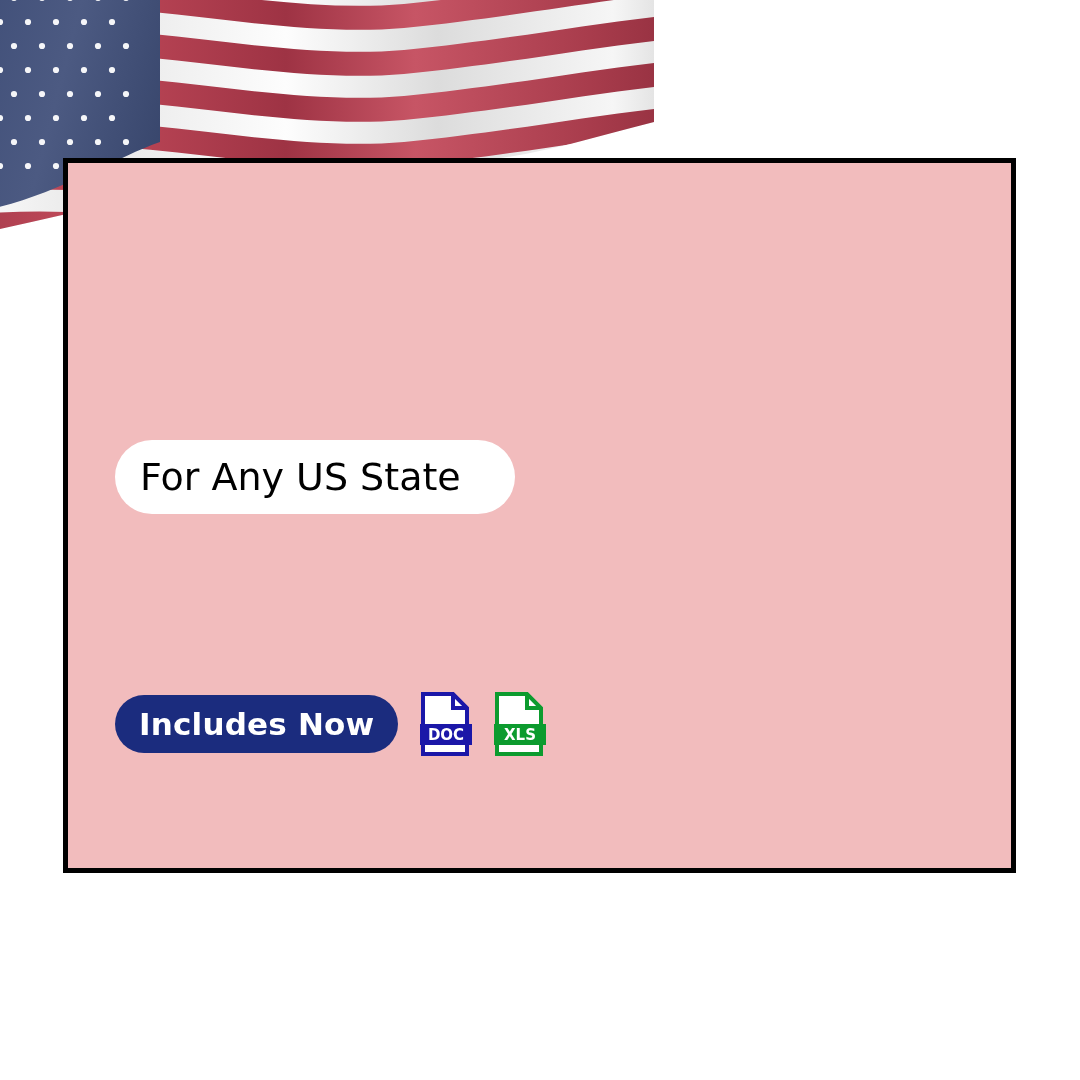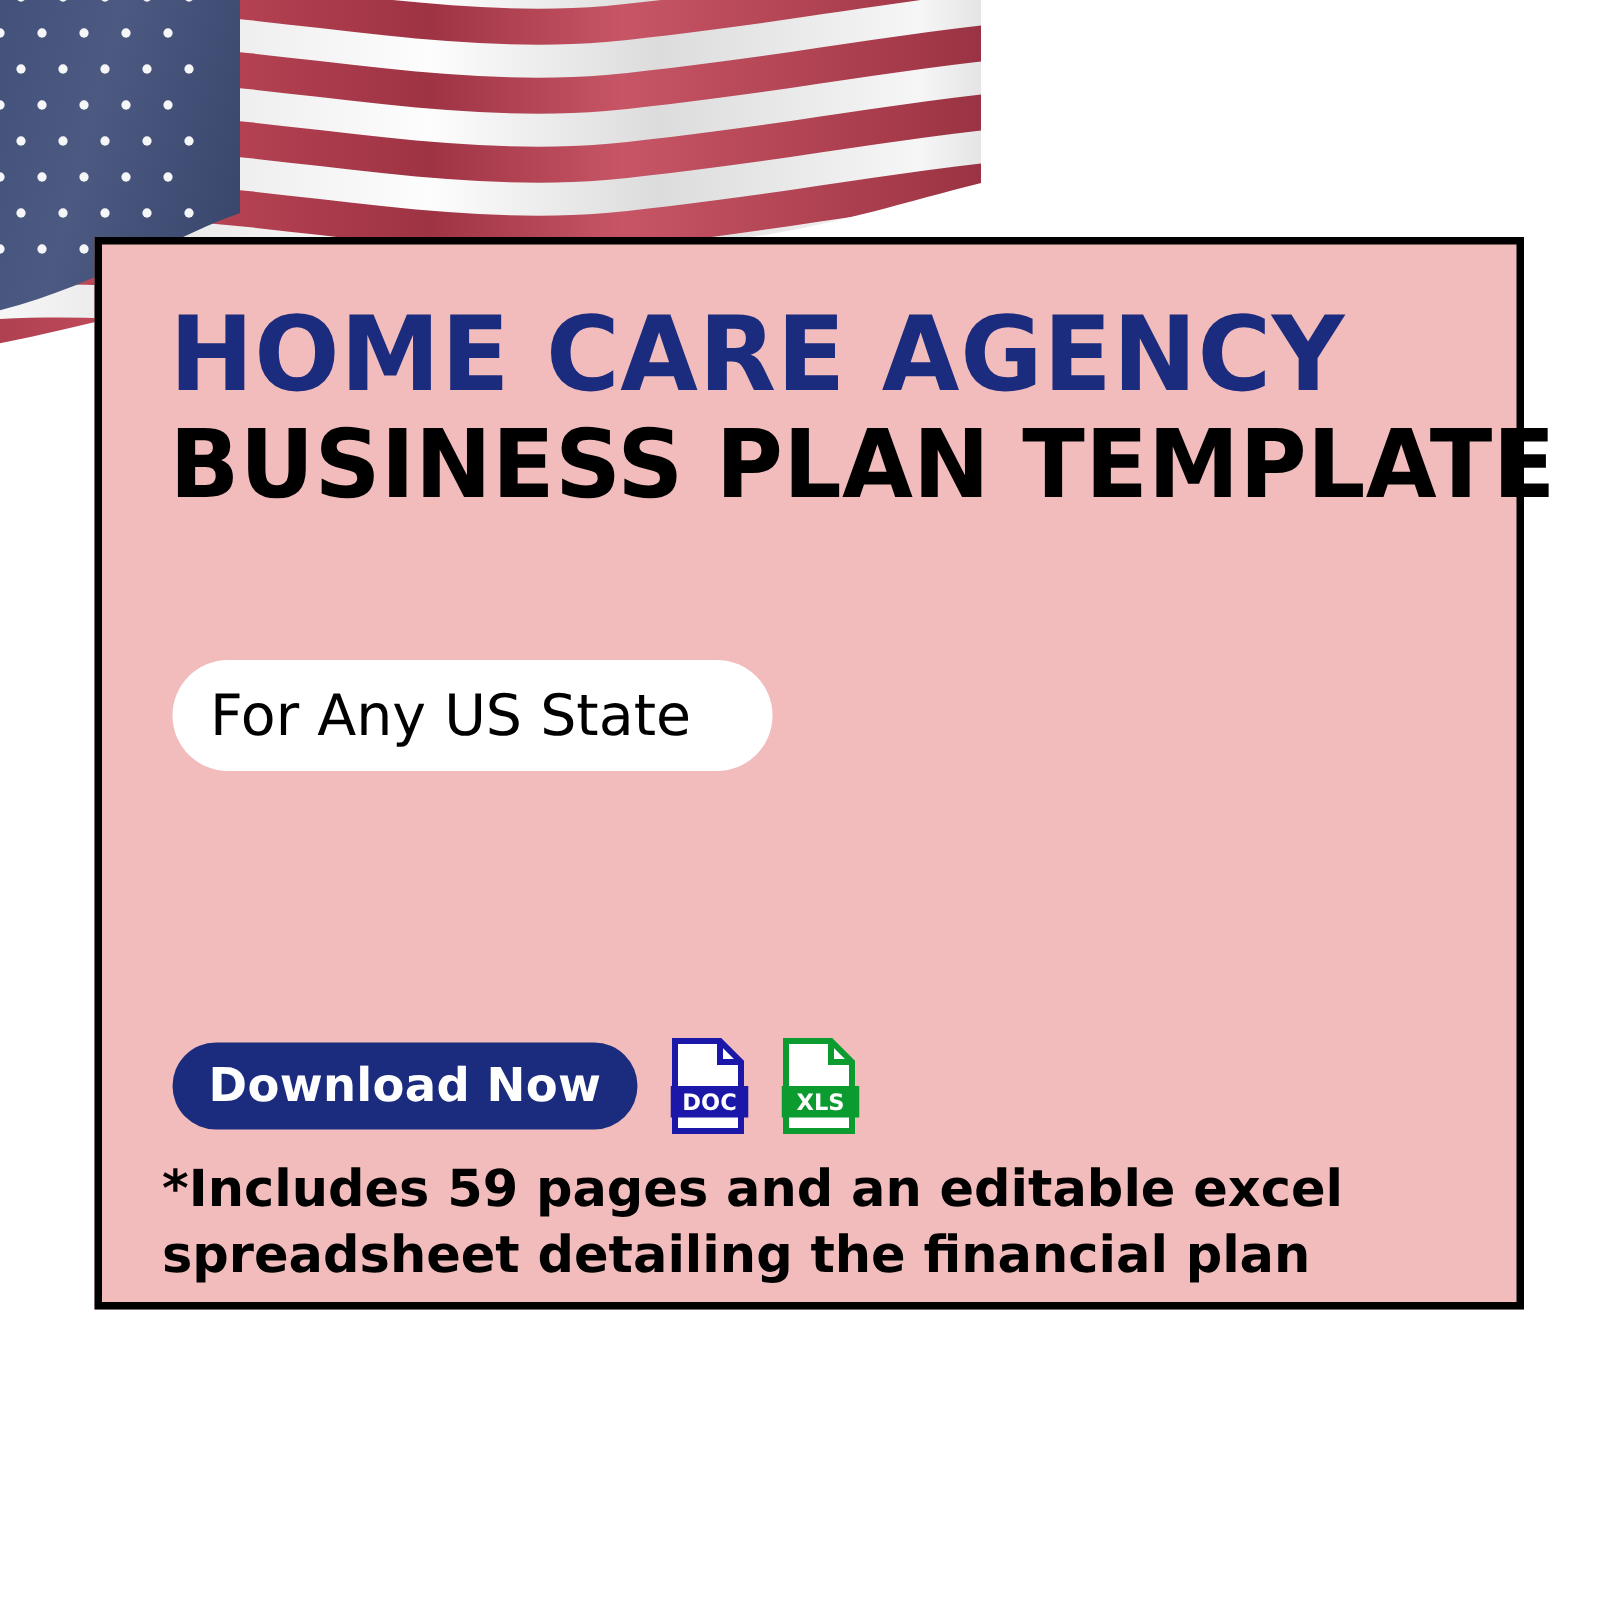--- a/index.html
+++ b/index.html
@@ -222,49 +222,44 @@
       <use href="#starrow" x="14" y="122"></use>
       <use href="#starrow" x="0" y="146"></use>
       <use href="#starrow" x="14" y="170"></use>
       <use href="#starrow" x="0" y="194"></use>
     </g>
   </g>
 </svg>
 
 <div id="promo-card">
 
-  <div class="headline-block">
-    <div class="headline-line1">HOME CARE AGENCY</div>
-    <div class="headline-line2">BUSINESS PLAN TEMPLATE</div>
-  </div>
 
   <div class="pill" id="pill-state">
     <span>For Any US State</span>
   </div>
 
 
   <div id="cta-row">
-    <button id="download-button">Download Now</button>
+    <button id="download-button">Includes Now</button>
 
     <svg class="file-icon" width="52" height="66" viewBox="0 0 52 66" xmlns="http://www.w3.org/2000/svg">
       <path d="M3 3 H33 L47 17 V63 H3 Z" fill="#ffffff" stroke="#1B17A8" stroke-width="4"></path>
       <path d="M33 3 L33 17 L47 17" fill="none" stroke="#1B17A8" stroke-width="4"></path>
       <rect x="0" y="33" width="52" height="21" fill="#1B17A8"></rect>
       <text x="26" y="49" text-anchor="middle" fill="#ffffff" font-family="DejaVu Sans, sans-serif" font-size="15" font-weight="bold">DOC</text>
     </svg>
 
     <svg class="file-icon" width="52" height="66" viewBox="0 0 52 66" xmlns="http://www.w3.org/2000/svg">
       <path d="M3 3 H33 L47 17 V63 H3 Z" fill="#ffffff" stroke="#0C9B2E" stroke-width="4"></path>
       <path d="M33 3 L33 17 L47 17" fill="none" stroke="#0C9B2E" stroke-width="4"></path>
       <rect x="0" y="33" width="52" height="21" fill="#0C9B2E"></rect>
       <text x="26" y="49" text-anchor="middle" fill="#ffffff" font-family="DejaVu Sans, sans-serif" font-size="15" font-weight="bold">XLS</text>
     </svg>
   </div>
 
-  <div id="footnote">*Includes 59 pages and an editable excel spreadsheet detailing the financial plan</div>
 </div>
 
 <div id="footer">
 
   
 
   
 
   
 </div>

